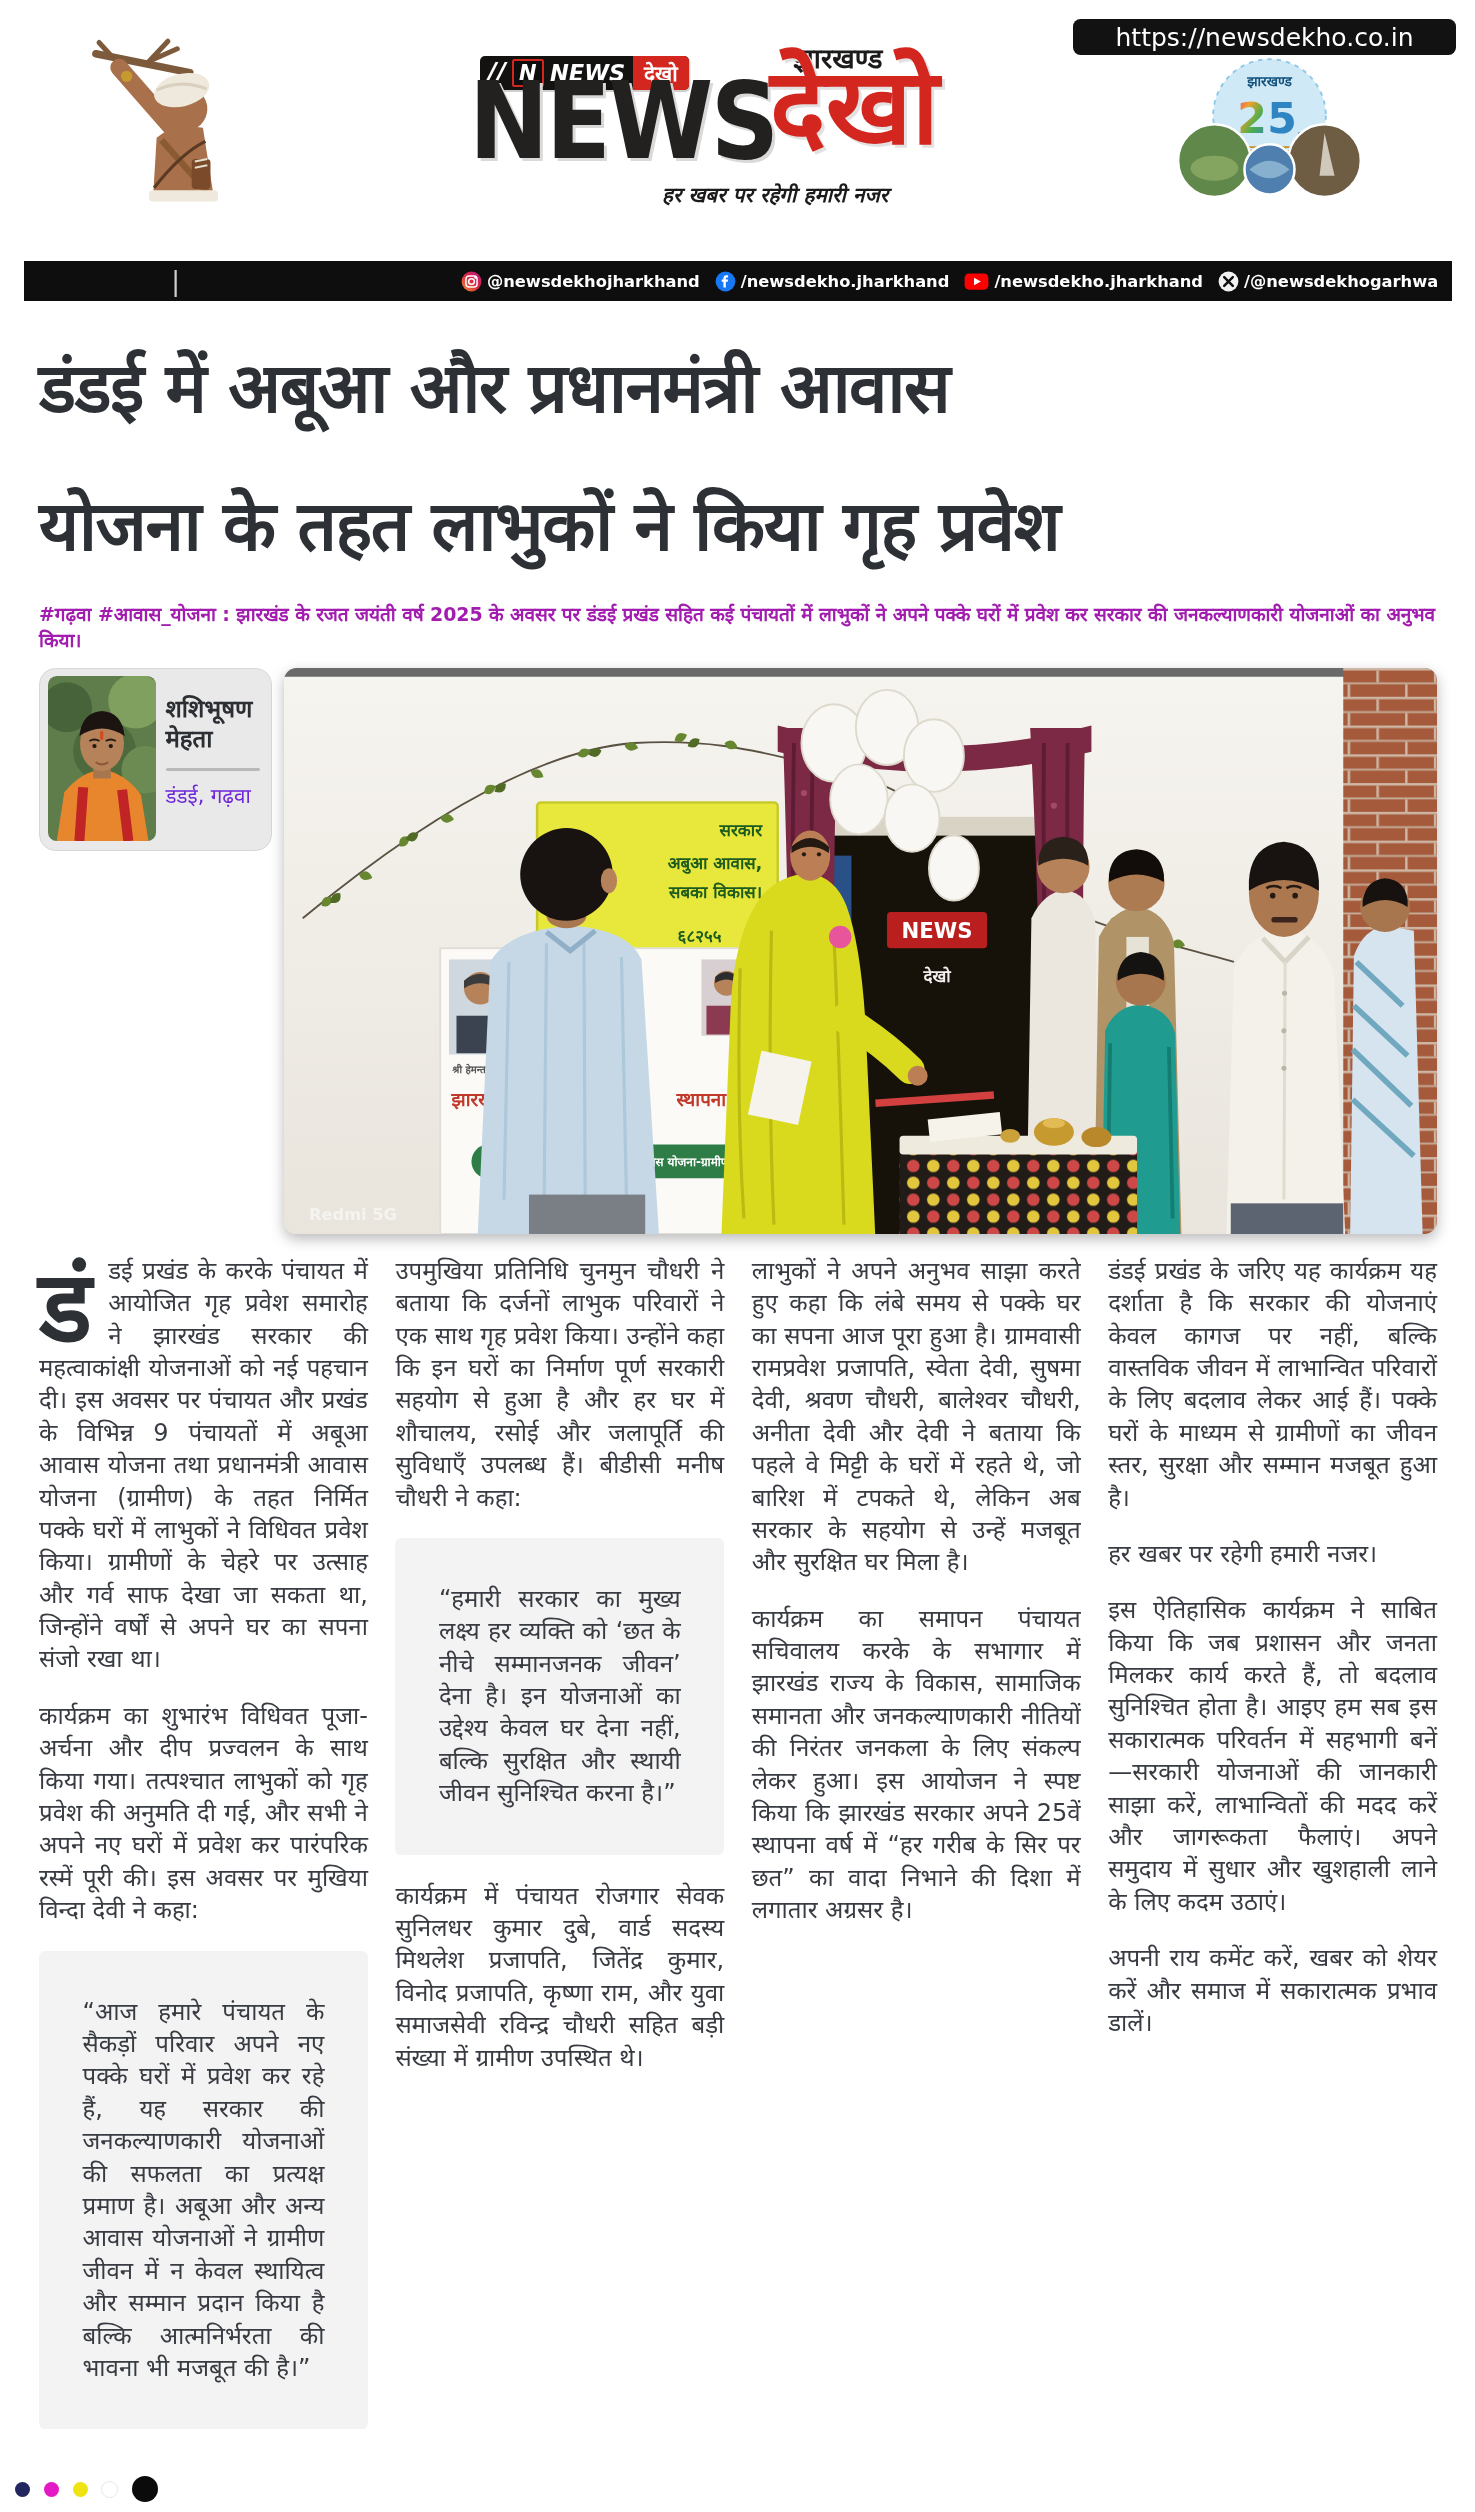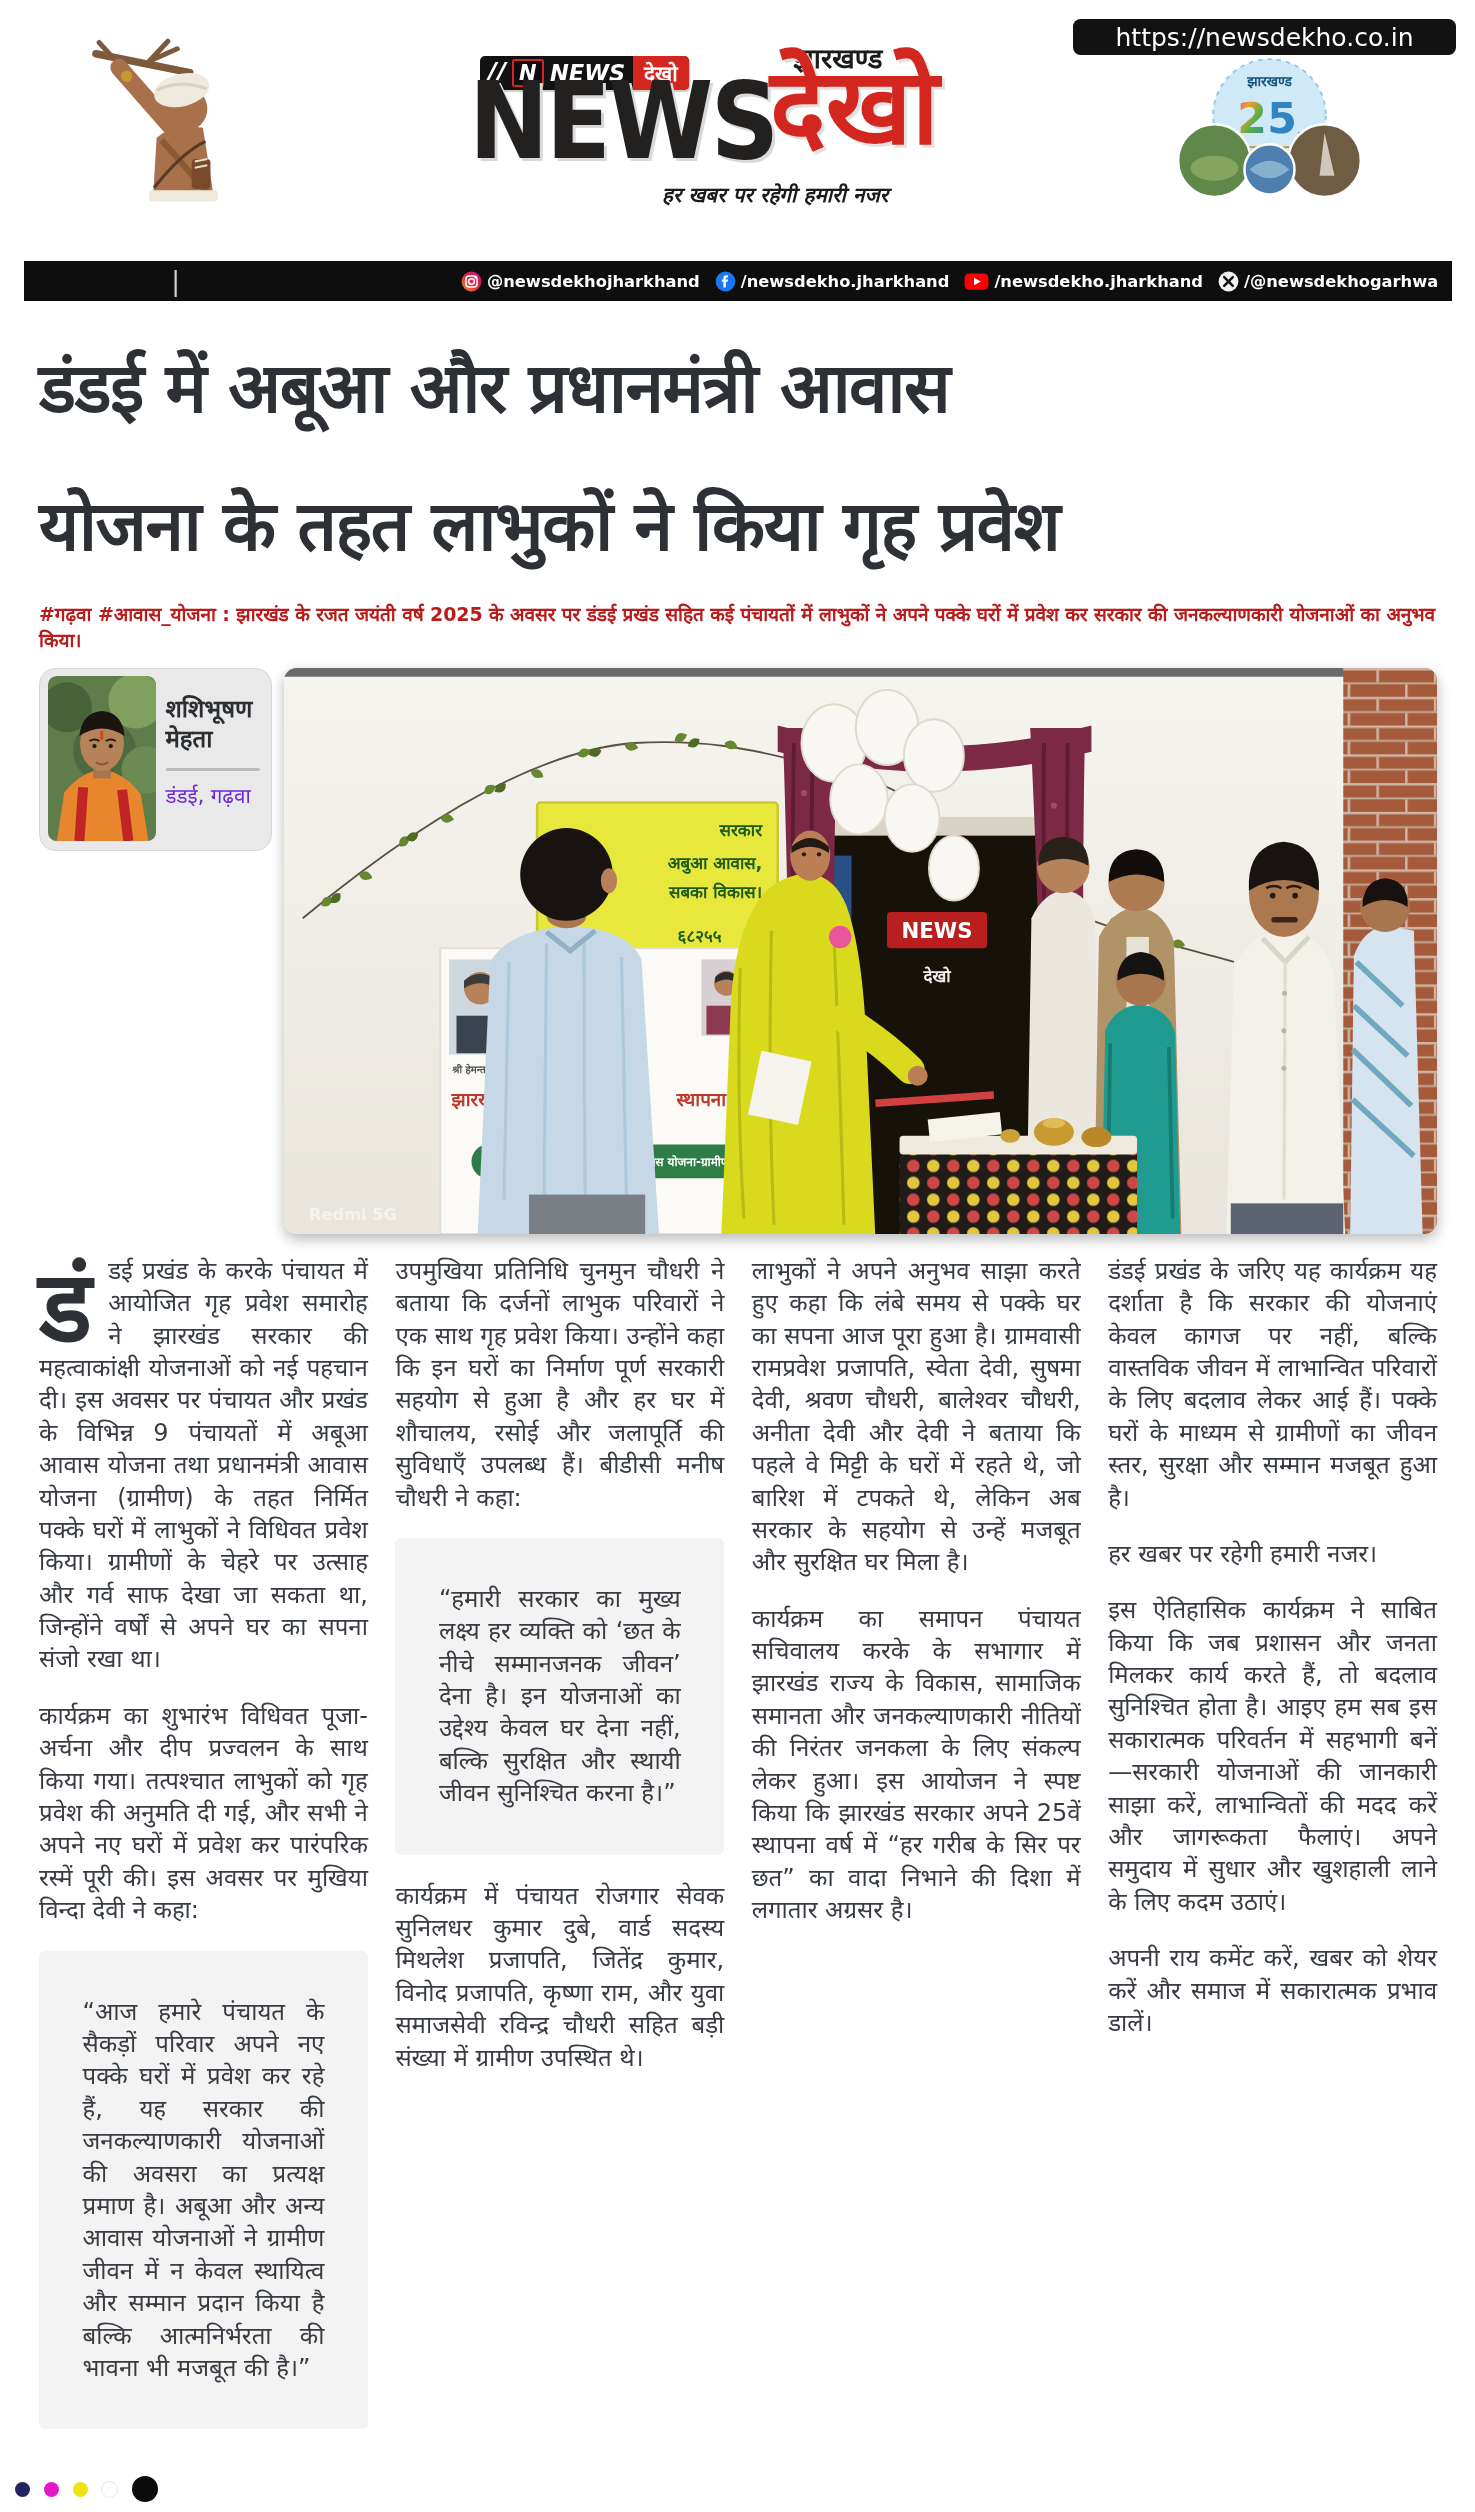--- a/index.html
+++ b/index.html
@@ -31,21 +31,21 @@
   .bar-left{display:flex;align-items:center;gap:12.5px;font-size:26px;font-weight:700;white-space:nowrap;flex-direction:column;}
   .bar-sep{font-weight:400;color:#cfcfcf;}
   .bar-socials{display:flex;align-items:center;gap:15px;font-size:16.3px;font-weight:700;white-space:nowrap;}
   .social{display:flex;align-items:center;gap:5px;}
   .social svg{display:block;}
 
   
   h1.headline{margin:17.5px 39px 0;font-size:69px;line-height:2.0;letter-spacing:-1.3px;
     font-weight:800;color:#2d3136;}
   h1.headline span{display:block;}
-  .deck{margin:6.3px 39px 0;font-size:19px;font-weight:700;color:#b91c1c;letter-spacing:-0.1px;}
+  .deck{margin:6.3px 39px 0;font-size:19px;font-weight:700;color:#a21caf;letter-spacing:-0.1px;}
 
   
   .lead-row{display:flex;gap:12px;margin:15px 39px 0;height:566px;}
   .author-card{flex:none;width:233px;align-self:flex-start;background:#e9e9e9;border:1.3px solid #d7d7d7;
     border-radius:16.3px;padding:7.5px;display:flex;gap:10px;box-sizing:border-box;height:183px;}
   .author-photo{flex:none;width:108px;height:165px;border-radius:8.8px;overflow:hidden;}
   .author-photo svg{width:100%;height:100%;display:block;}
   .author-meta{display:flex;flex-direction:column;justify-content:flex-start;padding-top:17.5px;min-width:0;}
   .author-name{font-size:24px;font-weight:800;color:#2b2e33;line-height:1.25;}
   .author-div{height:3.1px;background:#b9b9b9;border-radius:1.9px;margin:13.8px 0 10px;width:94px;}
@@ -442,21 +442,21 @@
       </svg>
     </figure>
   </div>
 
   <main class="columns">
 
     <div class="col">
       <p><span class="dropcap">डं</span><span>डई प्रखंड के करके पंचायत में आयोजित गृह प्रवेश समारोह ने झारखंड सरकार की महत्वाकांक्षी योजनाओं को नई पहचान दी। इस अवसर पर पंचायत और प्रखंड के विभिन्न 9 पंचायतों में अबूआ आवास योजना तथा प्रधानमंत्री आवास योजना (ग्रामीण) के तहत निर्मित पक्के घरों में लाभुकों ने विधिवत प्रवेश किया। ग्रामीणों के चेहरे पर उत्साह और गर्व साफ देखा जा सकता था, जिन्होंने वर्षों से अपने घर का सपना संजो रखा था।</span></p>
       <p>कार्यक्रम का शुभारंभ विधिवत पूजा-अर्चना और दीप प्रज्वलन के साथ किया गया। तत्पश्चात लाभुकों को गृह प्रवेश की अनुमति दी गई, और सभी ने अपने नए घरों में प्रवेश कर पारंपरिक रस्में पूरी की। इस अवसर पर मुखिया विन्दा देवी ने कहा:</p>
       <div class="quote-box">
-        <p>“आज हमारे पंचायत के सैकड़ों परिवार अपने नए पक्के घरों में प्रवेश कर रहे हैं, यह सरकार की जनकल्याणकारी योजनाओं की अवसरा का प्रत्यक्ष प्रमाण है। अबूआ और अन्य आवास योजनाओं ने ग्रामीण जीवन में न केवल स्थायित्व और सम्मान प्रदान किया है बल्कि आत्मनिर्भरता की भावना भी मजबूत की है।”</p>
+        <p>“आज हमारे पंचायत के सैकड़ों परिवार अपने नए पक्के घरों में प्रवेश कर रहे हैं, यह सरकार की जनकल्याणकारी योजनाओं की सफलता का प्रत्यक्ष प्रमाण है। अबूआ और अन्य आवास योजनाओं ने ग्रामीण जीवन में न केवल स्थायित्व और सम्मान प्रदान किया है बल्कि आत्मनिर्भरता की भावना भी मजबूत की है।”</p>
       </div>
     </div>
 
     <div class="col">
       <p>उपमुखिया प्रतिनिधि चुनमुन चौधरी ने बताया कि दर्जनों लाभुक परिवारों ने एक साथ गृह प्रवेश किया। उन्होंने कहा कि इन घरों का निर्माण पूर्ण सरकारी सहयोग से हुआ है और हर घर में शौचालय, रसोई और जलापूर्ति की सुविधाएँ उपलब्ध हैं। बीडीसी मनीष चौधरी ने कहा:</p>
       <div class="quote-box">
         <p>“हमारी सरकार का मुख्य लक्ष्य हर व्यक्ति को ‘छत के नीचे सम्मानजनक जीवन’ देना है। इन योजनाओं का उद्देश्य केवल घर देना नहीं, बल्कि सुरक्षित और स्थायी जीवन सुनिश्चित करना है।”</p>
       </div>
       <p>कार्यक्रम में पंचायत रोजगार सेवक सुनिलधर कुमार दुबे, वार्ड सदस्य मिथलेश प्रजापति, जितेंद्र कुमार, विनोद प्रजापति, कृष्णा राम, और युवा समाजसेवी रविन्द्र चौधरी सहित बड़ी संख्या में ग्रामीण उपस्थित थे।</p>
     </div>

